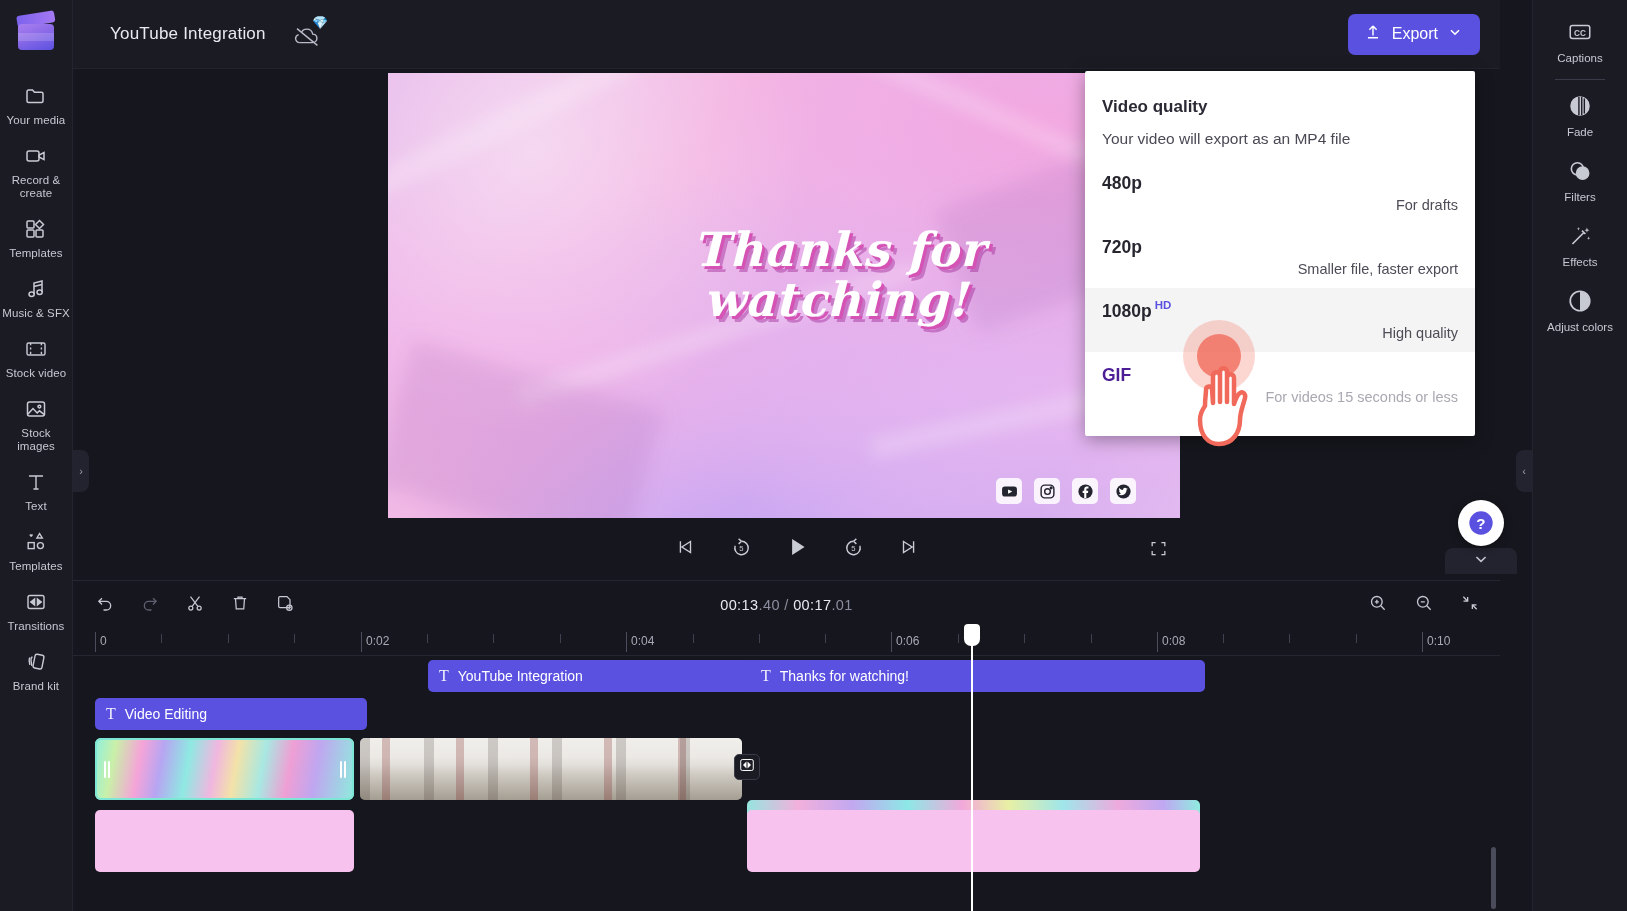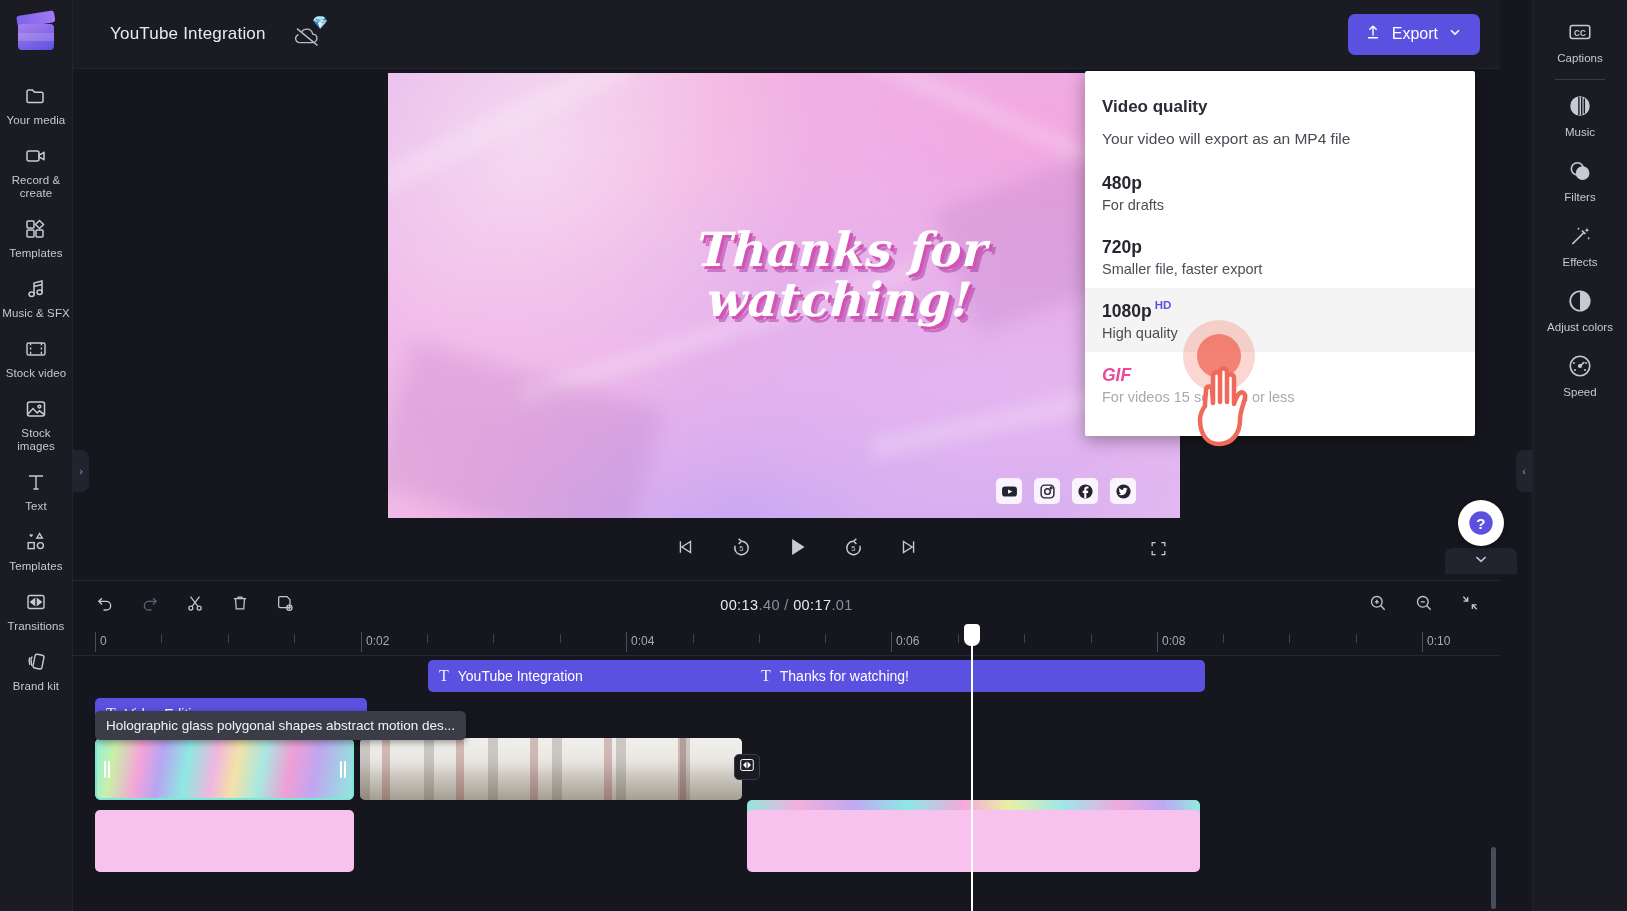--- a/index.html
+++ b/index.html
@@ -155,22 +155,22 @@
     background:#fff; border-radius: 2px; box-shadow: 0 4px 18px rgba(0,0,0,.35);
     z-index: 20; padding: 26px 0 20px 0;
   }
   .qm-title { font-size: 17px; font-weight:bold; color:#2a2a35; padding: 0 16px 0 17px; }
   .qm-sub { font-size: 15.5px; color:#4a4a55; padding: 13px 16px 0 17px; }
   .qm-opt { padding: 13px 17px 11px 17px; cursor:pointer; }
   .qm-opt.sel { background:#f4f4f4; }
   .qm-opt.disabled { cursor:default; }
   .qm-name { font-size: 17.5px; font-weight:bold; color:#26262f; display:flex; align-items:flex-start; gap:3px;}
   .qm-hd { font-size: 11.5px; font-weight:bold; color:#5b51e0; position:relative; top:-2px; }
-  .qm-desc { font-size: 14.5px; color:#4d4d58; margin-top: 3px; }
-  .qm-opt.disabled .qm-name { color:#ec4899;font-style:italic; }
+  .qm-desc { font-size: 14.5px; color:#4d4d58; margin-top: 3px; text-align: right; }
+  .qm-opt.disabled .qm-name { color:#4c1d95; }
   .qm-opt.disabled .qm-desc { color:#a9a9b2; }
 
   
   .click-fx { position:absolute; left: 1183px; top: 320px; width: 120px; height: 130px; z-index: 25; pointer-events:none; }
   .click-halo { position:absolute; left: 0; top: 0; width:72px; height:72px; border-radius:50%;
                 background: rgba(244,120,104,.30); }
   .click-dot  { position:absolute; left: 14px; top: 14px; width:44px; height:44px; border-radius:50%;
                 background: rgba(240,105,90,.78); }
   .hand { position:absolute; left: 8px; top: 30px; }
 
@@ -564,21 +564,21 @@
     </div>
     <div class="rr-div"></div>
 
     <div class="rr-item">
       <span class="rr-ico">
           <svg width="26" height="26" viewBox="0 0 24 24">
             <circle cx="12" cy="12" r="9" fill="currentColor"></circle>
             <path d="M11 3.6v16.8M13.6 3.8v16.4M16 5v14" stroke="#1b1b24" stroke-width="1.3"></path>
           </svg>
         </span>
-      <span class="rr-label">Music</span>
+      <span class="rr-label">Fade</span>
     </div>
 
     <div class="rr-item">
       <span class="rr-ico">
           <svg width="26" height="26" viewBox="0 0 24 24" fill="none" stroke="currentColor" stroke-width="1.5">
             <circle cx="9.6" cy="10" r="5.6"></circle>
             <circle cx="14.4" cy="14" r="5.6"></circle>
             <path d="M14.4 8.4a5.6 5.6 0 0 1 0 11.2 5.6 5.6 0 0 1 0-11.2z" fill="currentColor" stroke="none"></path>
           </svg>
         </span>
@@ -601,31 +601,20 @@
     <div class="rr-item">
       <span class="rr-ico">
           <svg width="26" height="26" viewBox="0 0 24 24">
             <circle cx="12" cy="12" r="9" fill="none" stroke="currentColor" stroke-width="1.6"></circle>
             <path d="M12 3.2a8.8 8.8 0 0 1 0 17.6z" fill="currentColor"></path>
           </svg>
         </span>
       <span class="rr-label">Adjust colors</span>
     </div>
 
-    <div class="rr-item">
-      <span class="rr-ico">
-          <svg width="26" height="26" viewBox="0 0 24 24" fill="none" stroke="currentColor" stroke-width="1.5">
-            <circle cx="12" cy="12" r="9"></circle>
-            <path d="M12 12l4-3.6"></path>
-            <circle cx="12" cy="12" r="1.2" fill="currentColor"></circle>
-            <path d="M6.4 9.2h.02M17.6 9.2h.02M7.4 15.6h.02M16.6 15.6h.02" stroke-linecap="round" stroke-width="1.8"></path>
-          </svg>
-        </span>
-      <span class="rr-label">Speed</span>
-    </div>
   </div>
 
   <div class="tl-toolbar">
     <div class="tl-btn">
       <span><svg width="20" height="20" viewBox="0 0 24 24" fill="none" stroke="currentColor" stroke-width="1.6">
             <path d="M8.4 6.2L4.6 10l3.8 3.8"></path>
             <path d="M4.8 10h8.8a5.2 5.2 0 0 1 0 10.4h-3.4"></path>
           </svg></span>
     </div>
     <div class="tl-btn dim">
@@ -727,21 +716,20 @@
       </div>
     </div>
 
     <div class="track" style="top: 70px; width:1427px;">
       <div class="clip-text" style="left:22px; width:272px;">
         <span class="tico">T</span>
         <span>Video Editing</span>
       </div>
     </div>
 
-    <div class="tooltip" style="left: 22px; top: 83px;">Holographic glass polygonal shapes abstract motion des...</div>
 
     <div class="track" style="top: 110px; height:62px; width:1427px;">
       <div class="clip-media holo1 selected" style="left:22px; width:259px;">
         <span class="grip" style="left:6px;">
             <i></i>
             <i></i>
           </span>
         <span class="grip" style="right:6px;">
             <i></i>
             <i></i>

